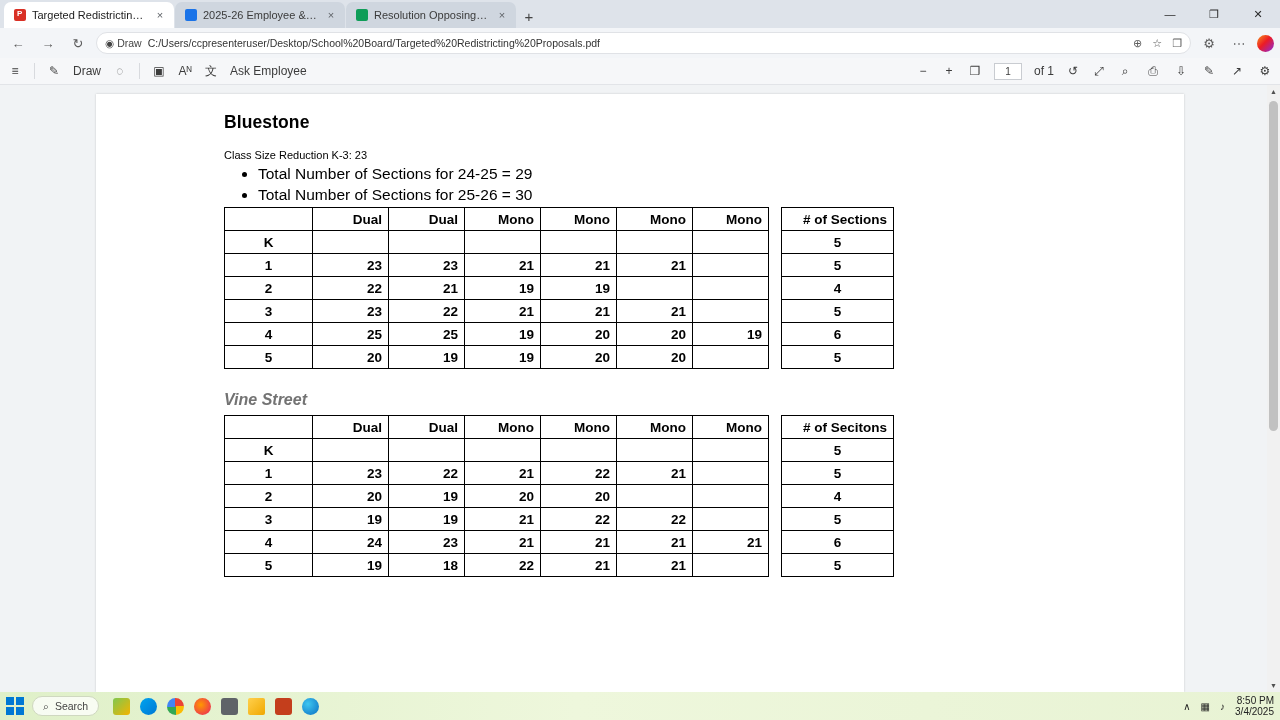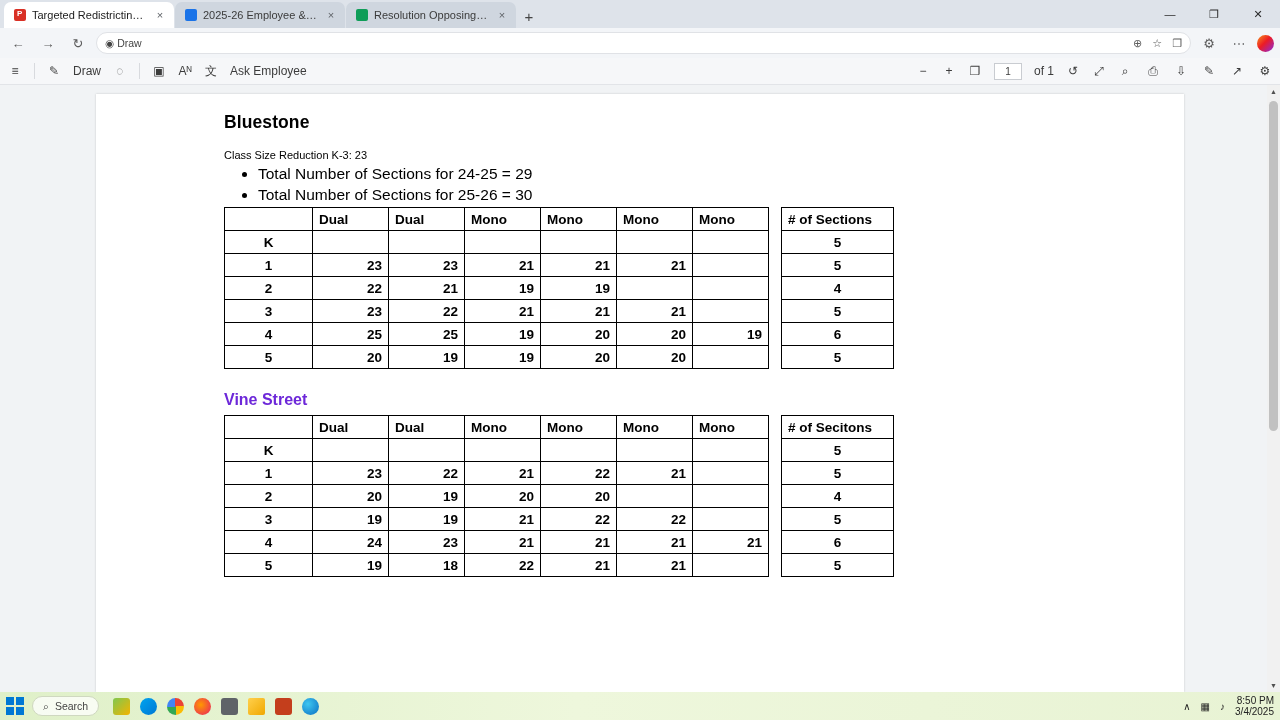--- a/index.html
+++ b/index.html
@@ -57,26 +57,26 @@
   .docarea { flex:1; background:#f1f3f5; position:relative; overflow:hidden; display:flex; justify-content:center; }
   .page { width:1088px; background:#fff; margin-top:9px; padding:18px 0 0 0; position:relative; box-shadow:0 0 2px rgba(0,0,0,.18); }
   .pg-inner { padding-left:128px; padding-right:40px; }
 
   h1.doc-title { font-size:17.5px; font-weight:bold; margin:0 0 4px 0; color:#000; letter-spacing:.1px; }
   p.lead { font-size:11px; margin:16px 0 4px 0; color:#000; }
   ul.bullets { margin:0 0 0 0; padding-left:34px; }
   ul.bullets li { font-size:15.5px; color:#000000; margin-bottom:3px; list-style:disc; }
   h2.section { font-size:16px; font-weight:bold; margin:22px 0 6px 0; }
   h2.red { color:#c00000; }
-  h2.blue { color:#6d28d9; }
+  h2.blue { color:#737373;font-style:italic; }
 
   table.grid { border-collapse:collapse; margin-bottom:4px; }
   table.grid td, table.grid th { border:1px solid #000; height:23px; font-size:13.5px; font-weight:bold; color:#000; padding:0 6px; }
   table.grid td.lbl { width:88px; text-align:center; }
-  table.grid th.hdr { text-align:left; }
+  table.grid th.hdr { text-align:right; }
   table.grid td.num { text-align:right; }
   table.grid td.sect { text-align:center; }
   .col-w1 { width:76px; } .col-w2 { width:76px; }
   .spacer-col { border:none !important; width:12px; }
 
   
   .vscroll { position:absolute; right:0; top:0; width:13px; height:100%; background:#f1f1f1; }
   .vscroll .thumb { position:absolute; top:0; left:2px; width:9px; height:330px; background:#c1c1c1; border-radius:5px; }
   .vscroll .arrow { position:absolute; left:0; width:13px; height:13px; display:flex; align-items:center; justify-content:center; font-size:7px; color:#505050; }
 
@@ -123,20 +123,21 @@
 
   <div class="navbar">
     <div class="navbtn">←</div>
     <div class="navbtn">→</div>
     <div class="navbtn">↻</div>
     <div class="omnibox">
       <span class="filelabel">
         <span>◉</span>
         <span>Draw</span>
       </span>
+      <span class="url">C:/Users/ccpresenteruser/Desktop/School%20Board/Targeted%20Redistricting%20Proposals.pdf</span>
       <span class="omni-icons">
         <span>⊕</span>
         <span>☆</span>
         <span>❐</span>
       </span>
     </div>
     <div class="navbtn">⚙</div>
     <div class="navbtn">⋯</div>
     <div class="brandcircle"></div>
   </div>

